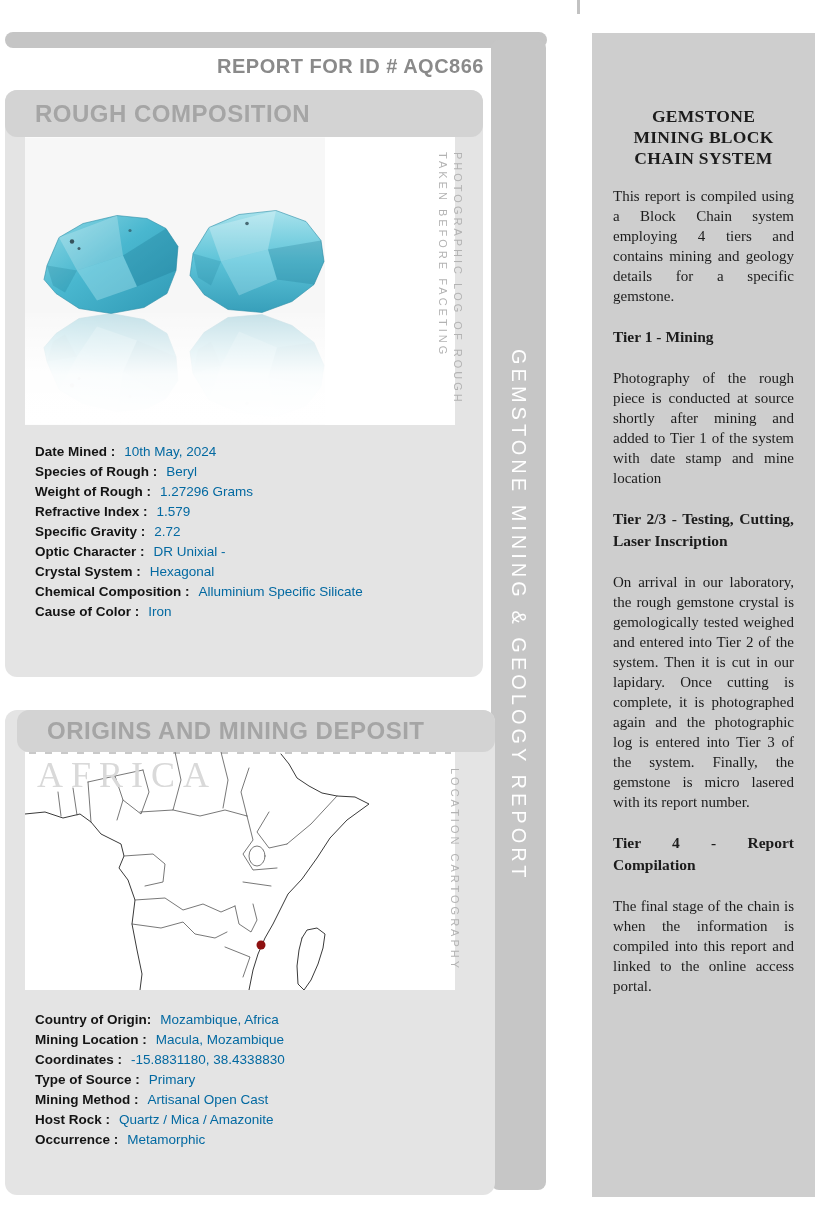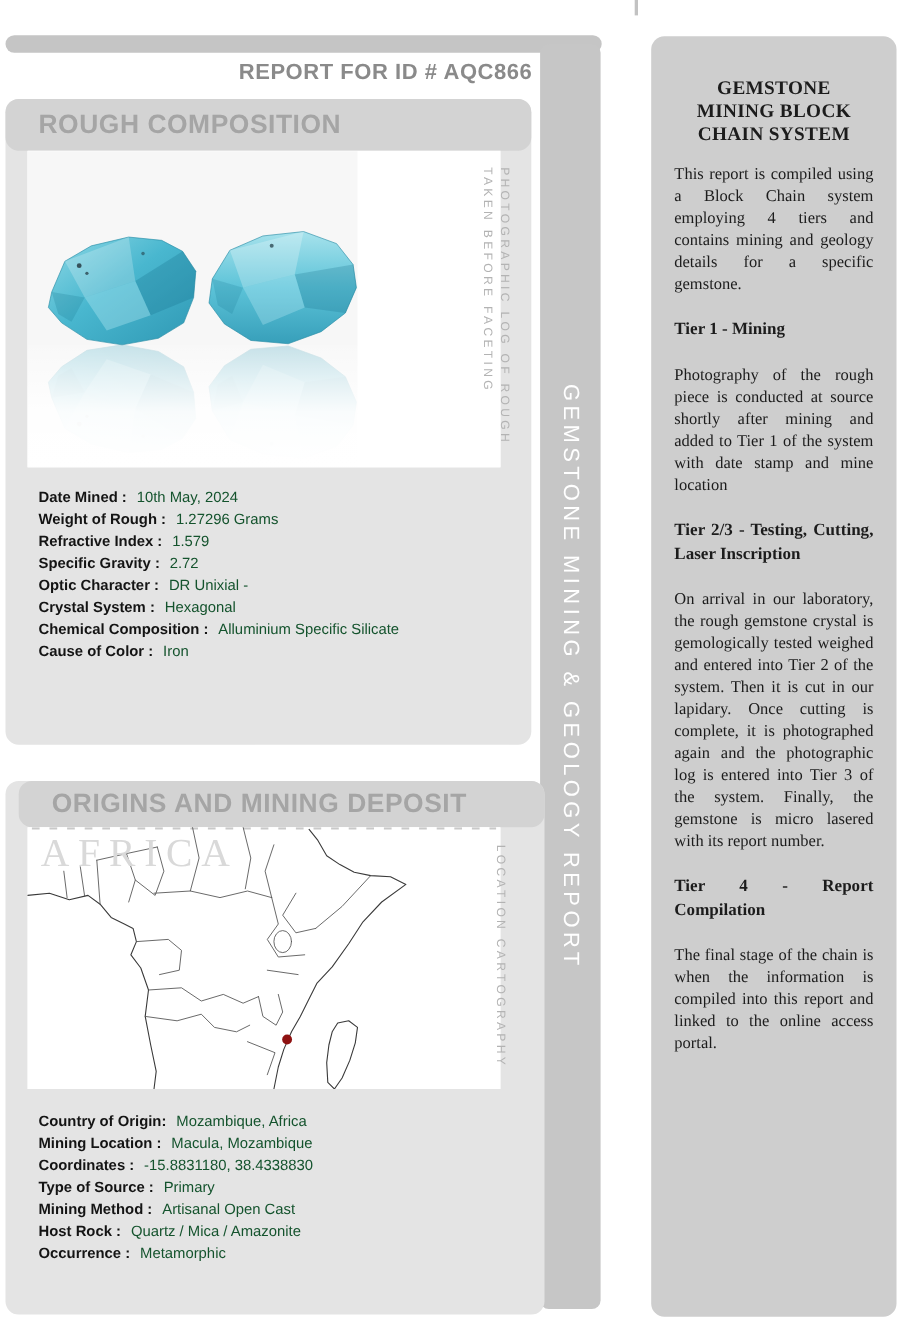--- a/index.html
+++ b/index.html
@@ -34,24 +34,24 @@
              color:#b3b3b3;white-space:nowrap;}
   .v-caption span{display:block;line-height:15px;}
   .photo-caption{left:430px;top:62px;}
   .map-caption{left:442px;top:58px;}
 
   .fields{position:absolute;left:30px;}
   .panel.rough .fields{top:352px;}
   .panel.origins .fields{top:300px;}
   .field-row{height:20px;line-height:20px;font-size:13.5px;white-space:nowrap;}
   .field-label{font-weight:bold;color:#141414;}
-  .field-value{color:#14532d;margin-left:9px;}
+  .field-value{color:#0369a1;margin-left:9px;}
 
   .bc-panel{position:absolute;left:592px;top:33px;width:223px;height:1164px;background:#cecece;
-            border-radius:12px;box-sizing:border-box;padding:36px 21px 0 21px;
+            border-radius:0;box-sizing:border-box;padding:73px 21px 0 21px;
             font-family:"Liberation Serif",serif;color:#1c1c1c;}
   .bc-title{font-size:17.5px;font-weight:bold;text-align:center;line-height:21px;
             max-width:150px;margin:0 auto 17px auto;letter-spacing:0.3px;}
   .bc-panel p{font-size:15px;line-height:20px;text-align:justify;margin:0 0 20px 0;}
   .bc-panel h3{font-size:15.5px;line-height:22px;font-weight:bold;text-align:justify;
                margin:20px 0 20px 0;}
   .bc-panel h3.no-top{margin-top:0;}
 </style>
 </head>
 <body>
@@ -118,20 +118,21 @@
       </svg>
     </div>
 
     <div class="v-caption photo-caption">
       <span>PHOTOGRAPHIC LOG OF ROUGH</span>
       <span>TAKEN BEFORE FACETING</span>
     </div>
 
     <div class="fields">
       <div class="field-row"><span class="field-label">Date Mined :</span><span class="field-value">10th May, 2024</span></div>
+      <div class="field-row"><span class="field-label">Species of Rough :</span><span class="field-value">Beryl</span></div>
       <div class="field-row"><span class="field-label">Weight of Rough :</span><span class="field-value">1.27296 Grams</span></div>
       <div class="field-row"><span class="field-label">Refractive Index :</span><span class="field-value">1.579</span></div>
       <div class="field-row"><span class="field-label">Specific Gravity :</span><span class="field-value">2.72</span></div>
       <div class="field-row"><span class="field-label">Optic Character :</span><span class="field-value">DR Unixial -</span></div>
       <div class="field-row"><span class="field-label">Crystal System :</span><span class="field-value">Hexagonal</span></div>
       <div class="field-row"><span class="field-label">Chemical Composition :</span><span class="field-value">Alluminium Specific Silicate</span></div>
       <div class="field-row"><span class="field-label">Cause of Color :</span><span class="field-value">Iron</span></div>
     </div>
   </section>
 

